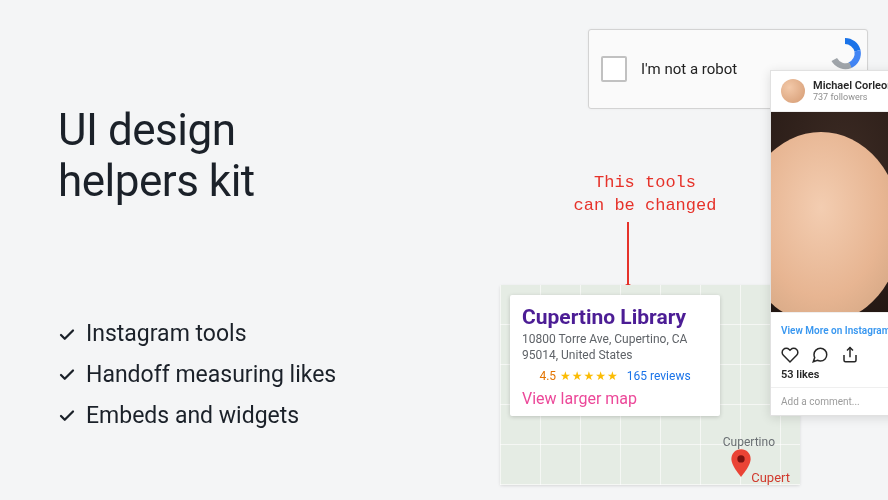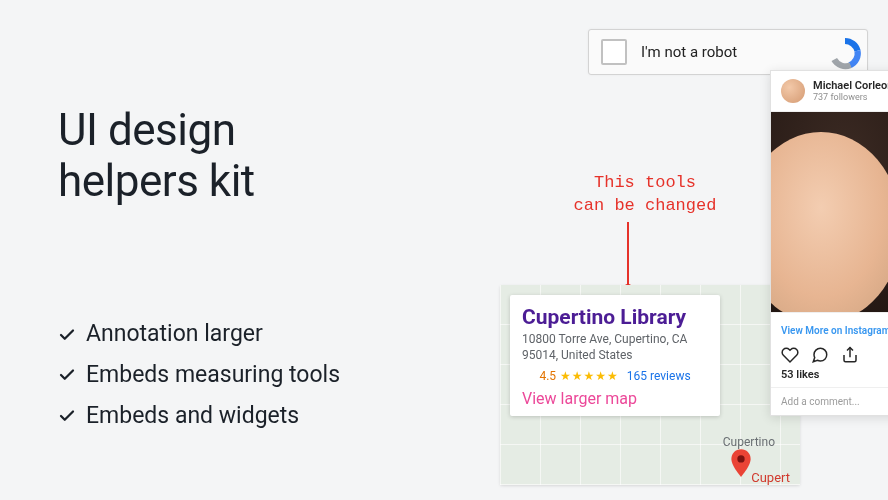--- a/index.html
+++ b/index.html
@@ -38,21 +38,21 @@
       margin-right: 10px;
       flex-shrink: 0;
     }
 
     
     .recaptcha {
       position: absolute;
       top: 29px;
       left: 588px;
       width: 280px;
-      height: 46px;
+      height: 80px;
       background: #fafafa;
       border: 1px solid #d3d3d3;
       border-radius: 3px;
       display: flex;
       align-items: center;
       padding-left: 12px;
       box-shadow: 0 0 3px rgba(0,0,0,0.05);
     }
     .recaptcha-checkbox {
       width: 26px;
@@ -286,27 +286,27 @@
 <div class="left-content">
   <h1 class="page-title">
     <span>UI design</span><br>
     <span>helpers kit</span>
   </h1>
   <div class="features">
     <div class="feature-item">
       <svg class="check-icon" width="18" height="18" viewBox="0 0 24 24" fill="none" stroke="#1b2129" stroke-width="3" stroke-linecap="round" stroke-linejoin="round">
           <polyline points="20 6 9 17 4 12"></polyline>
         </svg>
-      <span>Annotation larger</span>
+      <span>Instagram tools</span>
     </div>
     <div class="feature-item">
       <svg class="check-icon" width="18" height="18" viewBox="0 0 24 24" fill="none" stroke="#1b2129" stroke-width="3" stroke-linecap="round" stroke-linejoin="round">
           <polyline points="20 6 9 17 4 12"></polyline>
         </svg>
-      <span>Embeds measuring tools</span>
+      <span>Handoff measuring likes</span>
     </div>
     <div class="feature-item">
       <svg class="check-icon" width="18" height="18" viewBox="0 0 24 24" fill="none" stroke="#1b2129" stroke-width="3" stroke-linecap="round" stroke-linejoin="round">
           <polyline points="20 6 9 17 4 12"></polyline>
         </svg>
       <span>Embeds and widgets</span>
     </div>
   </div>
 </div>
 

